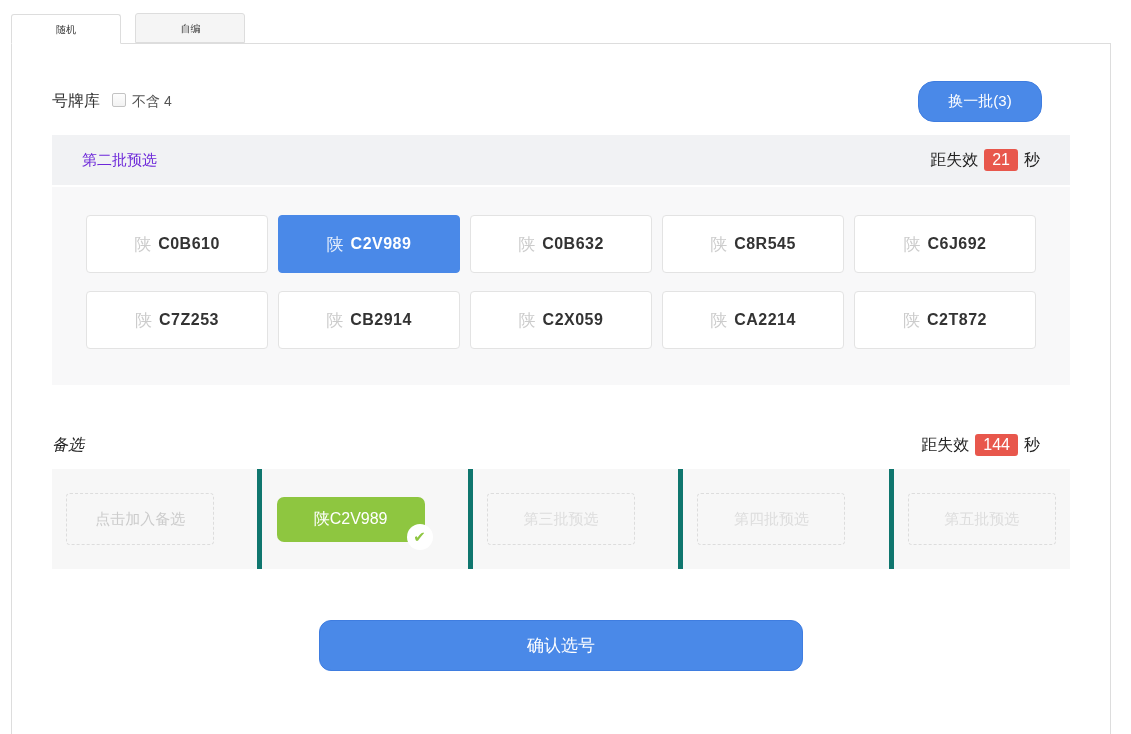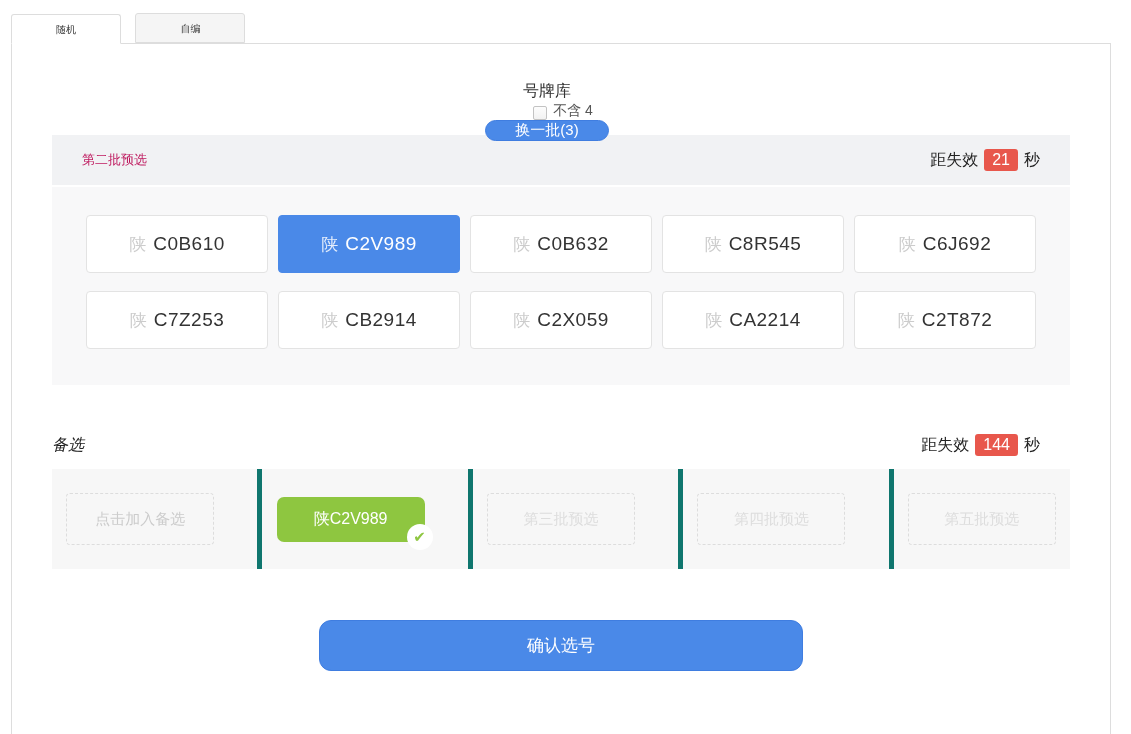--- a/index.html
+++ b/index.html
@@ -13,47 +13,47 @@
     background:#f5f5f5; color:#444; vertical-align:bottom; }
   .tab + .tab { margin-left:10px; }
   .tab.active { background:#fff; border-bottom:1px solid #fff; margin-bottom:-1px; color:#333; }
 
   
   .panel { margin:0 20px 0 11px; border:1px solid #ddd; border-bottom:none; height:691px;
     background:#fff; position:relative; z-index:1; }
   .content { padding:0 40px; }
 
   
-  .lib-row { display:flex; align-items:center; margin-top:37px; padding-right:28px; height:41px;flex-direction:column; }
+  .lib-row { display:flex; align-items:center; margin-top:37px; padding-right:28px; height:41px; }
   .lib-title { font-size:16px; color:#333; }
-  .chk-wrap { display:flex; align-items:flex-end; margin-left:32px; }
+  .chk-wrap { display:flex; align-items:flex-start; margin-left:12px; }
   .chk { appearance:none; -webkit-appearance:none; width:14px; height:14px; border:1px solid #c3c3c3;
     background:linear-gradient(#fdfdfd,#f2f2f2); border-radius:2px; cursor:pointer; }
   .chk-label { font-size:14px; color:#555; margin-left:6px; }
   .spacer { flex:1; }
   .btn-refresh { width:124px; height:41px; background:#4a89e8; color:#fff; font-size:15px;
     border:1px solid #3f7de0; border-radius:16px; cursor:pointer;
     font-family:"Liberation Sans","DejaVu Sans",sans-serif; }
 
   
   .batch { margin-top:13px; }
   .batch-header { height:50px; background:#f1f2f4; display:flex; align-items:center;
     padding:0 30px; margin-bottom:2px; }
-  .batch-title { font-size:13px; color:#be185d;text-align:right; }
+  .batch-title { font-size:15px; color:#6d28d9;text-align:right; }
   .expiry { font-size:16px; color:#222; display:flex; align-items:center; }
   .badge { display:inline-block; background:#e8574c; color:#fff; font-size:16px;
     padding:2px 8px; border-radius:3px; margin:0 6px; }
   .batch-body { background:#f8f8f9; padding:28px 34px 36px; }
   .plate-row { display:flex; gap:10px; }
   .plate-row + .plate-row { margin-top:18px; }
   .plate { flex:1; height:58px; background:#fff; border:1px solid #e3e3e3; border-radius:4px;
     display:flex; align-items:center; justify-content:center; cursor:pointer;
     font-family:"Liberation Sans","DejaVu Sans",sans-serif; }
   .plate .pfx { font-size:17px; color:#ccc; margin-right:7px; }
-  .plate .num { font-size:19px; font-weight:normal; color:#333; letter-spacing:.5px; }
+  .plate .num { font-size:16px; font-weight:bold; color:#333; letter-spacing:.5px; }
   .plate.selected { background:#4a89e8; border-color:#4a89e8; }
   .plate.selected .pfx { color:rgba(255,255,255,.85); }
   .plate.selected .num { color:#fff; }
 
   
   .sec-head { display:flex; align-items:center; margin-top:48px; padding-right:30px; height:24px; }
   .sec-title { font-size:16px; color:#222;font-style:italic; }
   .backup-row { margin-top:12px; height:100px; background:#f7f7f7; display:flex;gap:29px; }
   .slot-cell { flex:1; display:flex; align-items:center; justify-content:center;
     border-left:5px solid #0f766e; cursor:pointer; }

